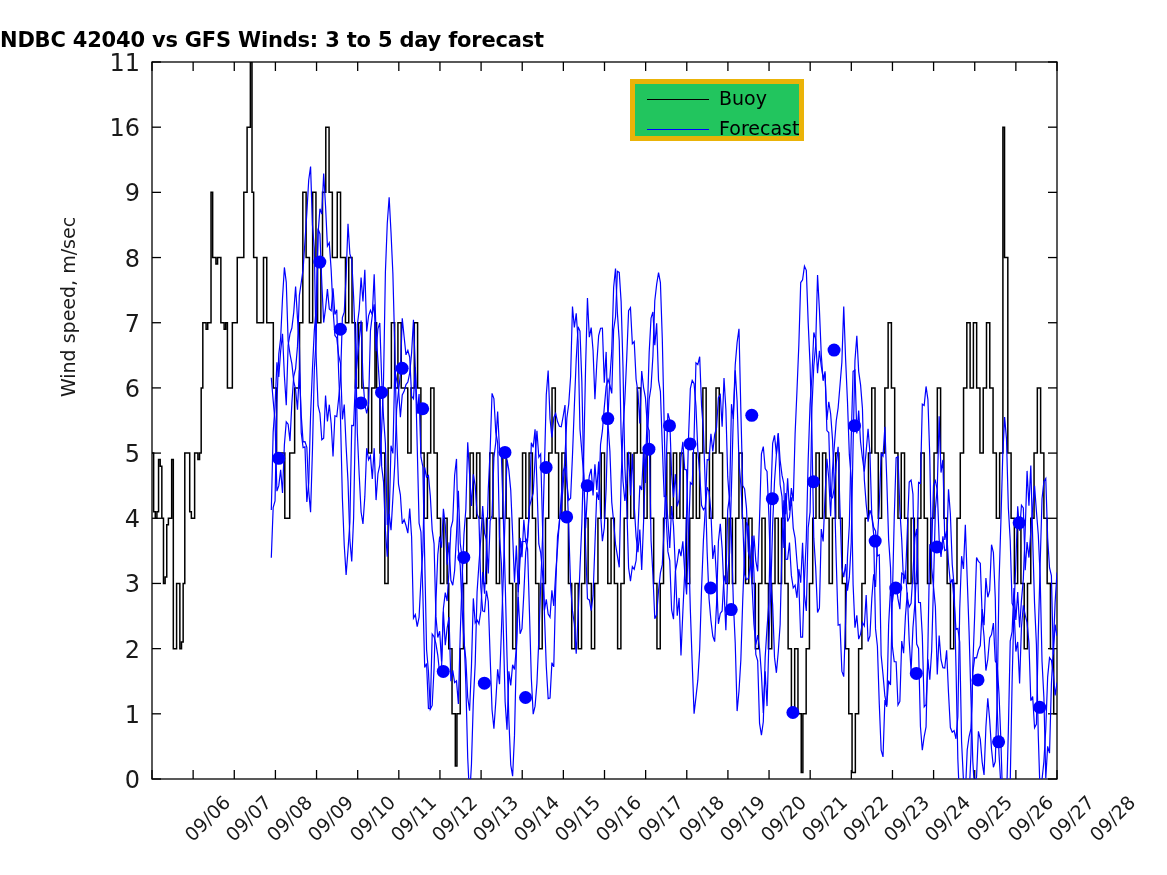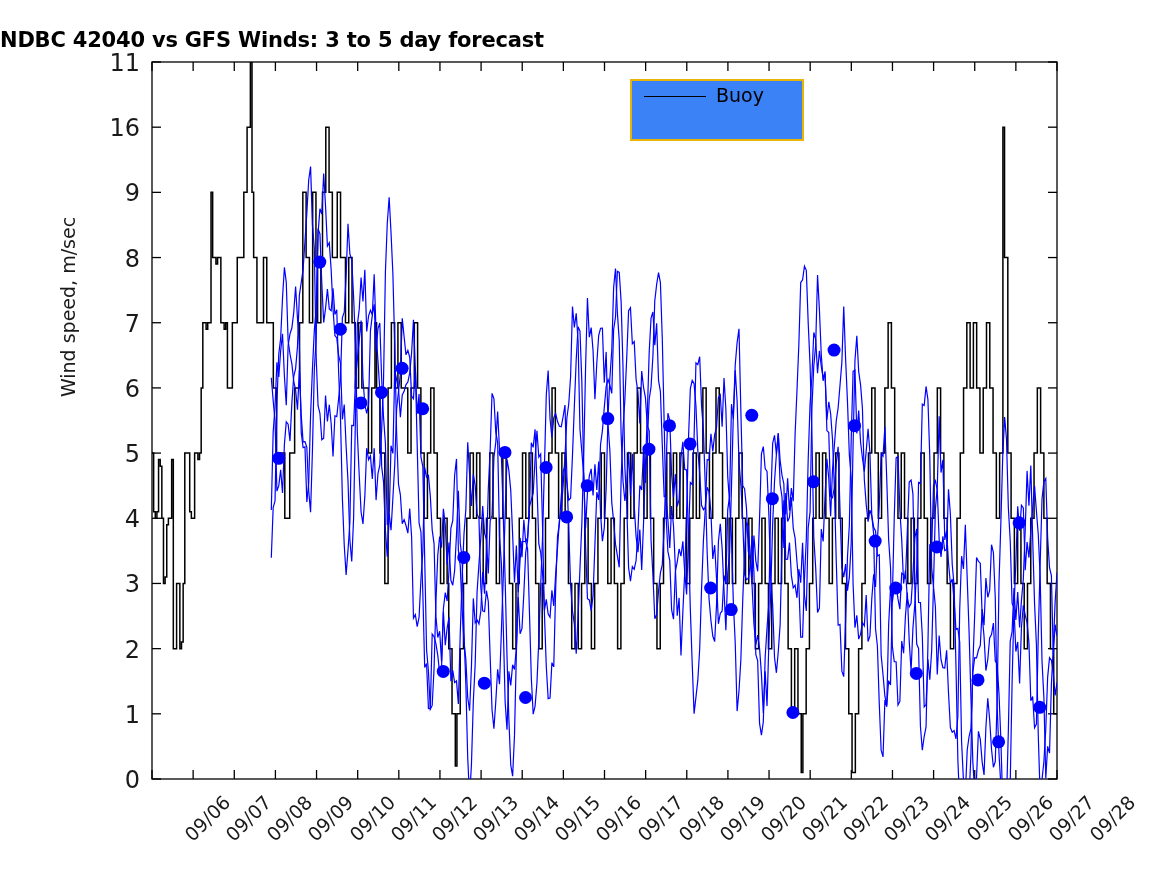--- a/index.html
+++ b/index.html
@@ -11,21 +11,21 @@
   }
   #plot-svg{position:absolute;left:0;top:0;}
   #ylabel{
     position:absolute;left:-42px;top:296px;width:220px;text-align:center;
     font-size:19px;color:#1a1a1a;transform:rotate(-90deg);transform-origin:center center;
   }
   .ytick-label{position:absolute;font-size:24px;color:#1a1a1a;text-align:right;width:40px;}
   .xtick-label{position:absolute;font-size:19px;color:#1a1a1a;transform:rotate(-45deg);transform-origin:right top;white-space:nowrap;text-align:right;}
   #legend-box{
     position:absolute;left:630px;top:79px;width:174px;height:62px;
-    background:#3b82f6;border:2px solid #eab308;box-sizing:border-box;
+    background:#22c55e;border:5px solid #eab308;box-sizing:border-box;
   }
   .legend-row{position:absolute;left:0;width:174px;height:31px;}
   .legend-line{position:absolute;left:12px;top:15px;width:62px;height:0;border-top-width:1.6px;border-top-style:solid;}
   .legend-text{position:absolute;left:84px;top:3px;font-size:19px;color:#000;}
 </style>
 </head>
 <body>
 
 <div id="figure">
 
@@ -195,15 +195,19 @@
       <div class="xtick-label" style="left: 986.727px; top: 791px;">09/26</div>
       <div class="xtick-label" style="left: 1027.86px; top: 791px;">09/27</div>
       <div class="xtick-label" style="left: 1069px; top: 791px;">09/28</div>
     </div>
 
   <div id="legend-box">
     <div class="legend-row" style="top:0;">
       <span class="legend-line" style="border-top-color: rgb(0, 0, 0);"></span>
       <span class="legend-text">Buoy</span>
     </div>
+    <div class="legend-row" style="top:30px;">
+      <span class="legend-line" style="border-top-color: rgb(0, 0, 255);"></span>
+      <span class="legend-text">Forecast</span>
+    </div>
   </div>
 
 </div>
 
 </body></html>

